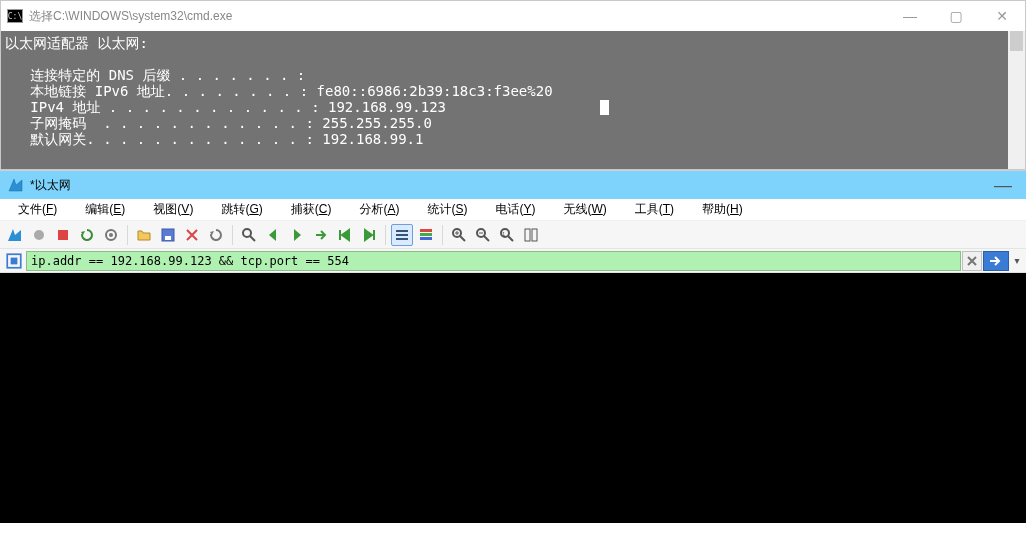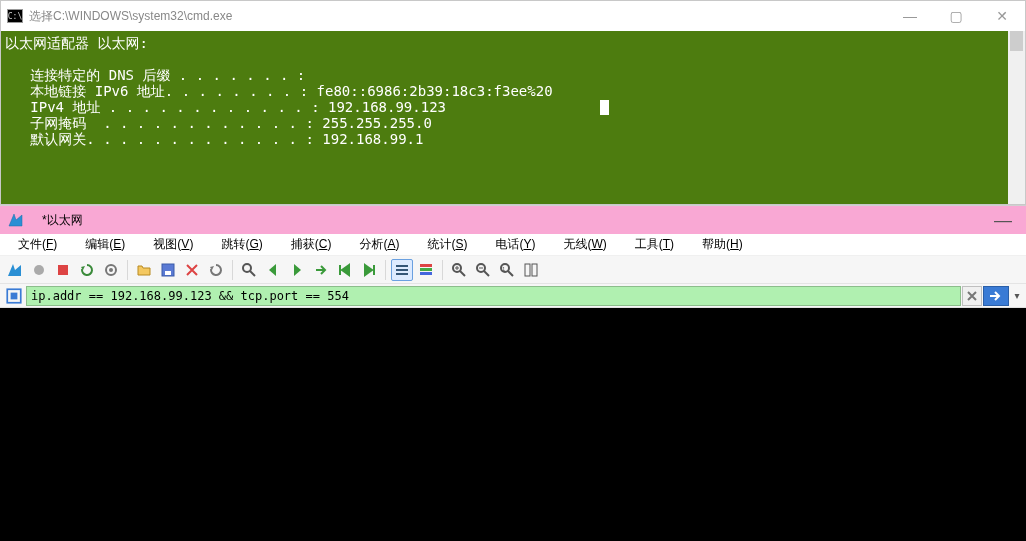--- a/index.html
+++ b/index.html
@@ -4,28 +4,28 @@
 <style>
   * { margin: 0; padding: 0; box-sizing: border-box; }
   body { font-family: "Microsoft YaHei", "Segoe UI", sans-serif; font-size: 12px; background: #fff; width: 1026px; height: 541px; overflow: hidden; }
 
   
   .cmd-window { border: 1px solid #c8c8c8; }
   .cmd-titlebar { height: 30px; background: #fff; display: flex; align-items: center; padding-left: 6px; color: #888; font-size: 12px; }
   .cmd-icon { width: 16px; height: 14px; background: #000; border: 1px solid #999; margin-right: 6px; display: flex; align-items: center; justify-content: center; color:#ccc; font-size:8px; font-family:monospace;}
   .cmd-controls { margin-left: auto; display: flex; }
   .cmd-ctrl { width: 46px; height: 30px; display: flex; align-items: center; justify-content: center; color: #999; font-size: 14px; }
-  .cmd-body { background: #4d7c0f; color: #fff; font-family: "NSimSun","SimSun", monospace; font-size: 14px; line-height: 16px; padding: 4px 0 6px 4px; white-space: pre; position: relative; height: 173px; }
+  .cmd-body { background: #737373; color: #fff; font-family: "NSimSun","SimSun", monospace; font-size: 14px; line-height: 16px; padding: 4px 0 6px 4px; white-space: pre; position: relative; height: 138px; }
   .cmd-scroll { position: absolute; right: 0; top: 0; bottom: 0; width: 17px; background: #f0f0f0; }
   .cmd-thumb { position: absolute; top: 0; left: 2px; right: 2px; height: 20px; background: #cdcdcd; }
   .cursor { display:inline-block; width:9px; height:15px; background:#fff; vertical-align: text-bottom; margin-left:2px;}
 
   
   .ws-window { border-top: 1px solid #d0d0d0; }
-  .ws-titlebar { height: 28px; display: flex; align-items: center; padding-left: 8px; background:#f9a8d4;gap:12px; }
+  .ws-titlebar { height: 28px; display: flex; align-items: center; padding-left: 8px; background:#7dd3fc; }
   .ws-fin { width: 16px; height: 16px; margin-right: 6px; }
   .ws-title { font-size: 12px; color: #000; }
   .ws-min { margin-left: auto; width: 46px; height: 28px; display:flex; align-items:center; justify-content:center; color:#555; font-size:18px; }
 
   .ws-menubar { height: 22px; display: flex; align-items: center; padding: 0 8px; gap: 8px; background:#fff; border-bottom:1px solid #f0f0f0;}
   .ws-menu { padding: 2px 10px; font-size: 12px; color:#000; }
   .ws-menu u { text-decoration: underline; }
 
   .ws-toolbar { height: 28px; display: flex; align-items: center; padding: 2px 4px; gap: 2px; background: #f6f6f6; border-bottom:1px solid #e4e4e4;}
   .ws-tbtn { width: 22px; height: 22px; display: flex; align-items:center; justify-content:center; border:1px solid transparent; border-radius:2px;}

